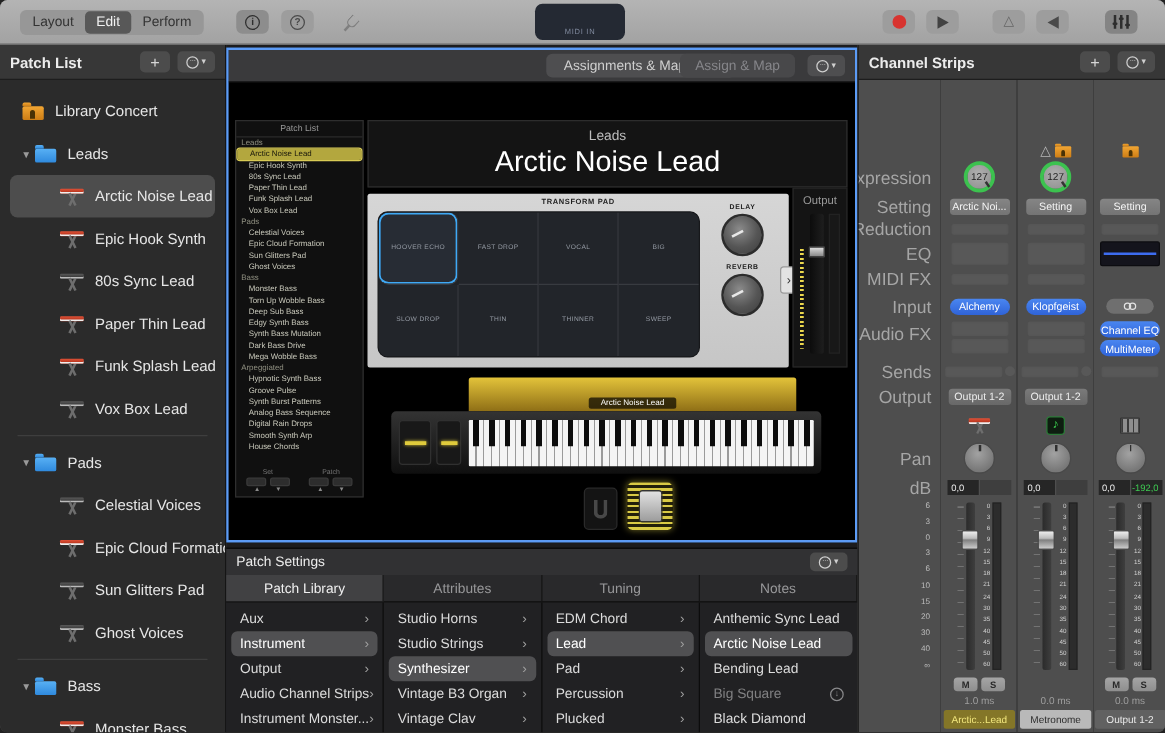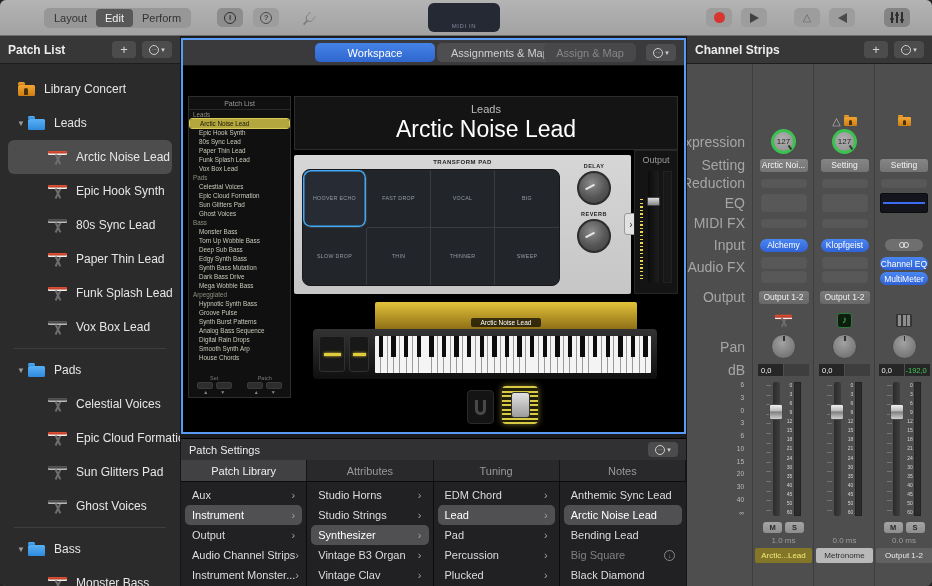--- a/index.html
+++ b/index.html
@@ -1,21 +1,21 @@
 <!DOCTYPE html>
 <html><head>
 <meta charset="utf-8">
 <style>
   *{margin:0;padding:0;box-sizing:border-box;font-family:"Liberation Sans",sans-serif;-webkit-font-smoothing:antialiased}
   html,body{background:#222}
   #app{position:relative;width:932px;height:586px;overflow:hidden;background:#4e4e4e;border-radius:6px}
 
   
   #toolbar{position:absolute;left:0;top:0;width:932px;height:36px;background:linear-gradient(#b4b4b4,#a2a2a2);border-bottom:1px solid #6d6d6d;display:flex;align-items:center}
-  .seg{display:flex;background:#979797;border-radius:5px;padding:1px;margin-left:44px}
+  .seg{display:flex;background:#979797;border-radius:5px;padding:1px;margin-left:16px}
   .seg>div{padding:2px 9px;font-size:11px;color:#333;border-radius:4px;line-height:14px}
   .seg>div.on{background:#585858;color:#f2f2f2}
   .tbtn{width:26px;height:19px;border-radius:5px;display:flex;align-items:center;justify-content:center;margin-left:10px}
   .tbtn.dim{background:transparent}
   .circ{width:12px;height:12px;border:1.4px solid #2f2f2f;border-radius:50%;font-size:8px;color:#2f2f2f;display:flex;align-items:center;justify-content:center;font-weight:bold;line-height:1}
   .fork{width:8px;height:9px;border-left:1.6px solid #7f7f7f;border-right:1.6px solid #7f7f7f;border-bottom:1.6px solid #7f7f7f;border-radius:0 0 4px 4px;position:relative;transform:rotate(42deg)}
   .fork::after{content:"";position:absolute;left:2.2px;top:8px;width:1.6px;height:6px;background:#7f7f7f}
   #mididisp{position:absolute;left:428px;top:3px;width:72px;height:29px;background:#242933;border-radius:6px;display:flex;align-items:flex-end;justify-content:center;padding-bottom:3px}
   #mididisp span{font-size:6px;letter-spacing:.6px;color:#808a9e}
   #tb-right{position:absolute;right:22px;top:8px;display:flex;align-items:center;gap:9px}
@@ -339,21 +339,20 @@
             <i></i>
           </span>
           <span class="lbl">Monster Bass</span>
         </div>
     </div>
   </div>
 
   <div id="center">
     <div id="wsframe">
       <div id="wstabs">
-        <div class="wtab on">Workspace</div>
         <div class="wtab off">Assignments &amp; Mappings</div>
         <div class="wassign">Assign &amp; Map</div>
         <div class="menubtn">
             <span class="mc">...</span>
             <span class="mv">▾</span>
           </div>
       </div>
       <div id="wsbody">
 
         <div id="mini">
@@ -688,20 +687,34 @@
         <div class="cell" style="flex-direction:column;gap:2px">
             <div class="slot h13"></div>
             <div class="slot h13"></div>
           </div>
         <div class="cell" style="flex-direction:column;gap:2px">
           <div class="bluebtn">Channel EQ</div>
           <div class="bluebtn">MultiMeter</div>
         </div>
       </div>
 
+      <div class="csr mt4">
+        <div class="csl">Sends</div>
+        <div class="cell">
+            <div class="slot"></div>
+            <div class="sendc"></div>
+          </div>
+        <div class="cell">
+            <div class="slot"></div>
+            <div class="sendc"></div>
+          </div>
+        <div class="cell">
+            <div class="slot"></div>
+          </div>
+      </div>
 
       <div class="csr mt4">
         <div class="csl">Output</div>
         <div class="cell">
             <div class="outbtn">Output 1-2</div>
           </div>
         <div class="cell">
             <div class="outbtn">Output 1-2</div>
           </div>
         <div class="cell"></div>

